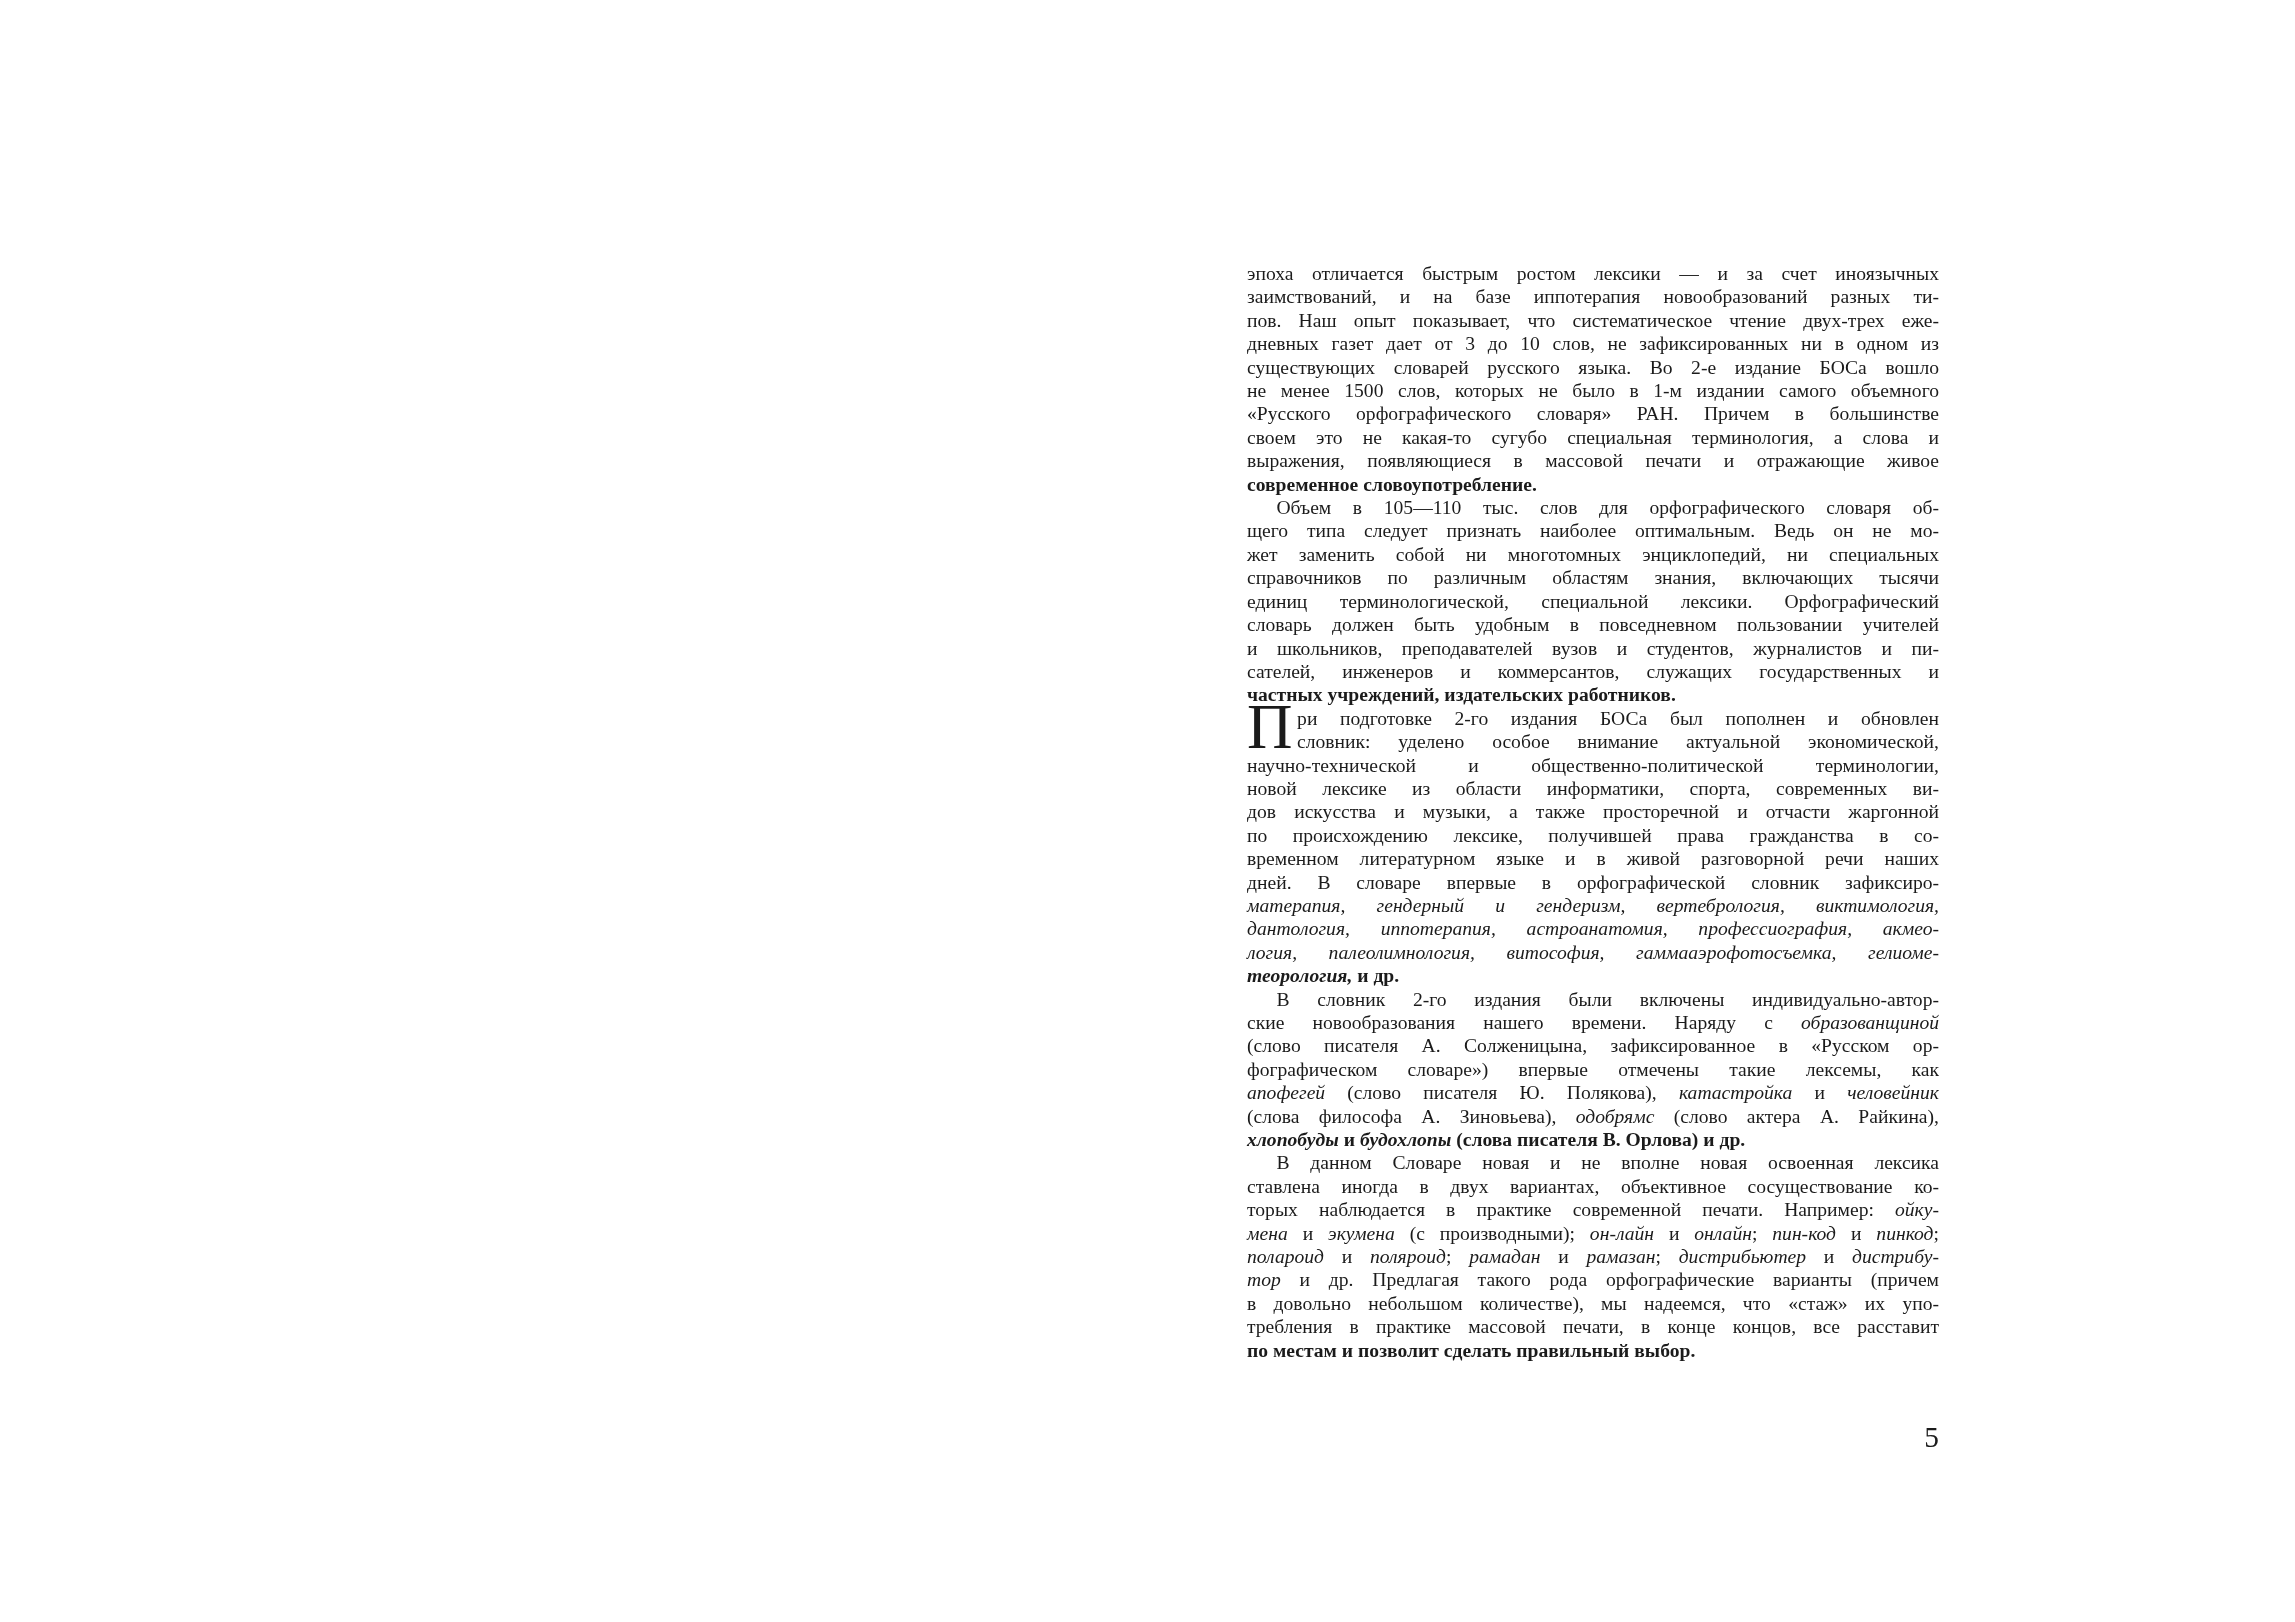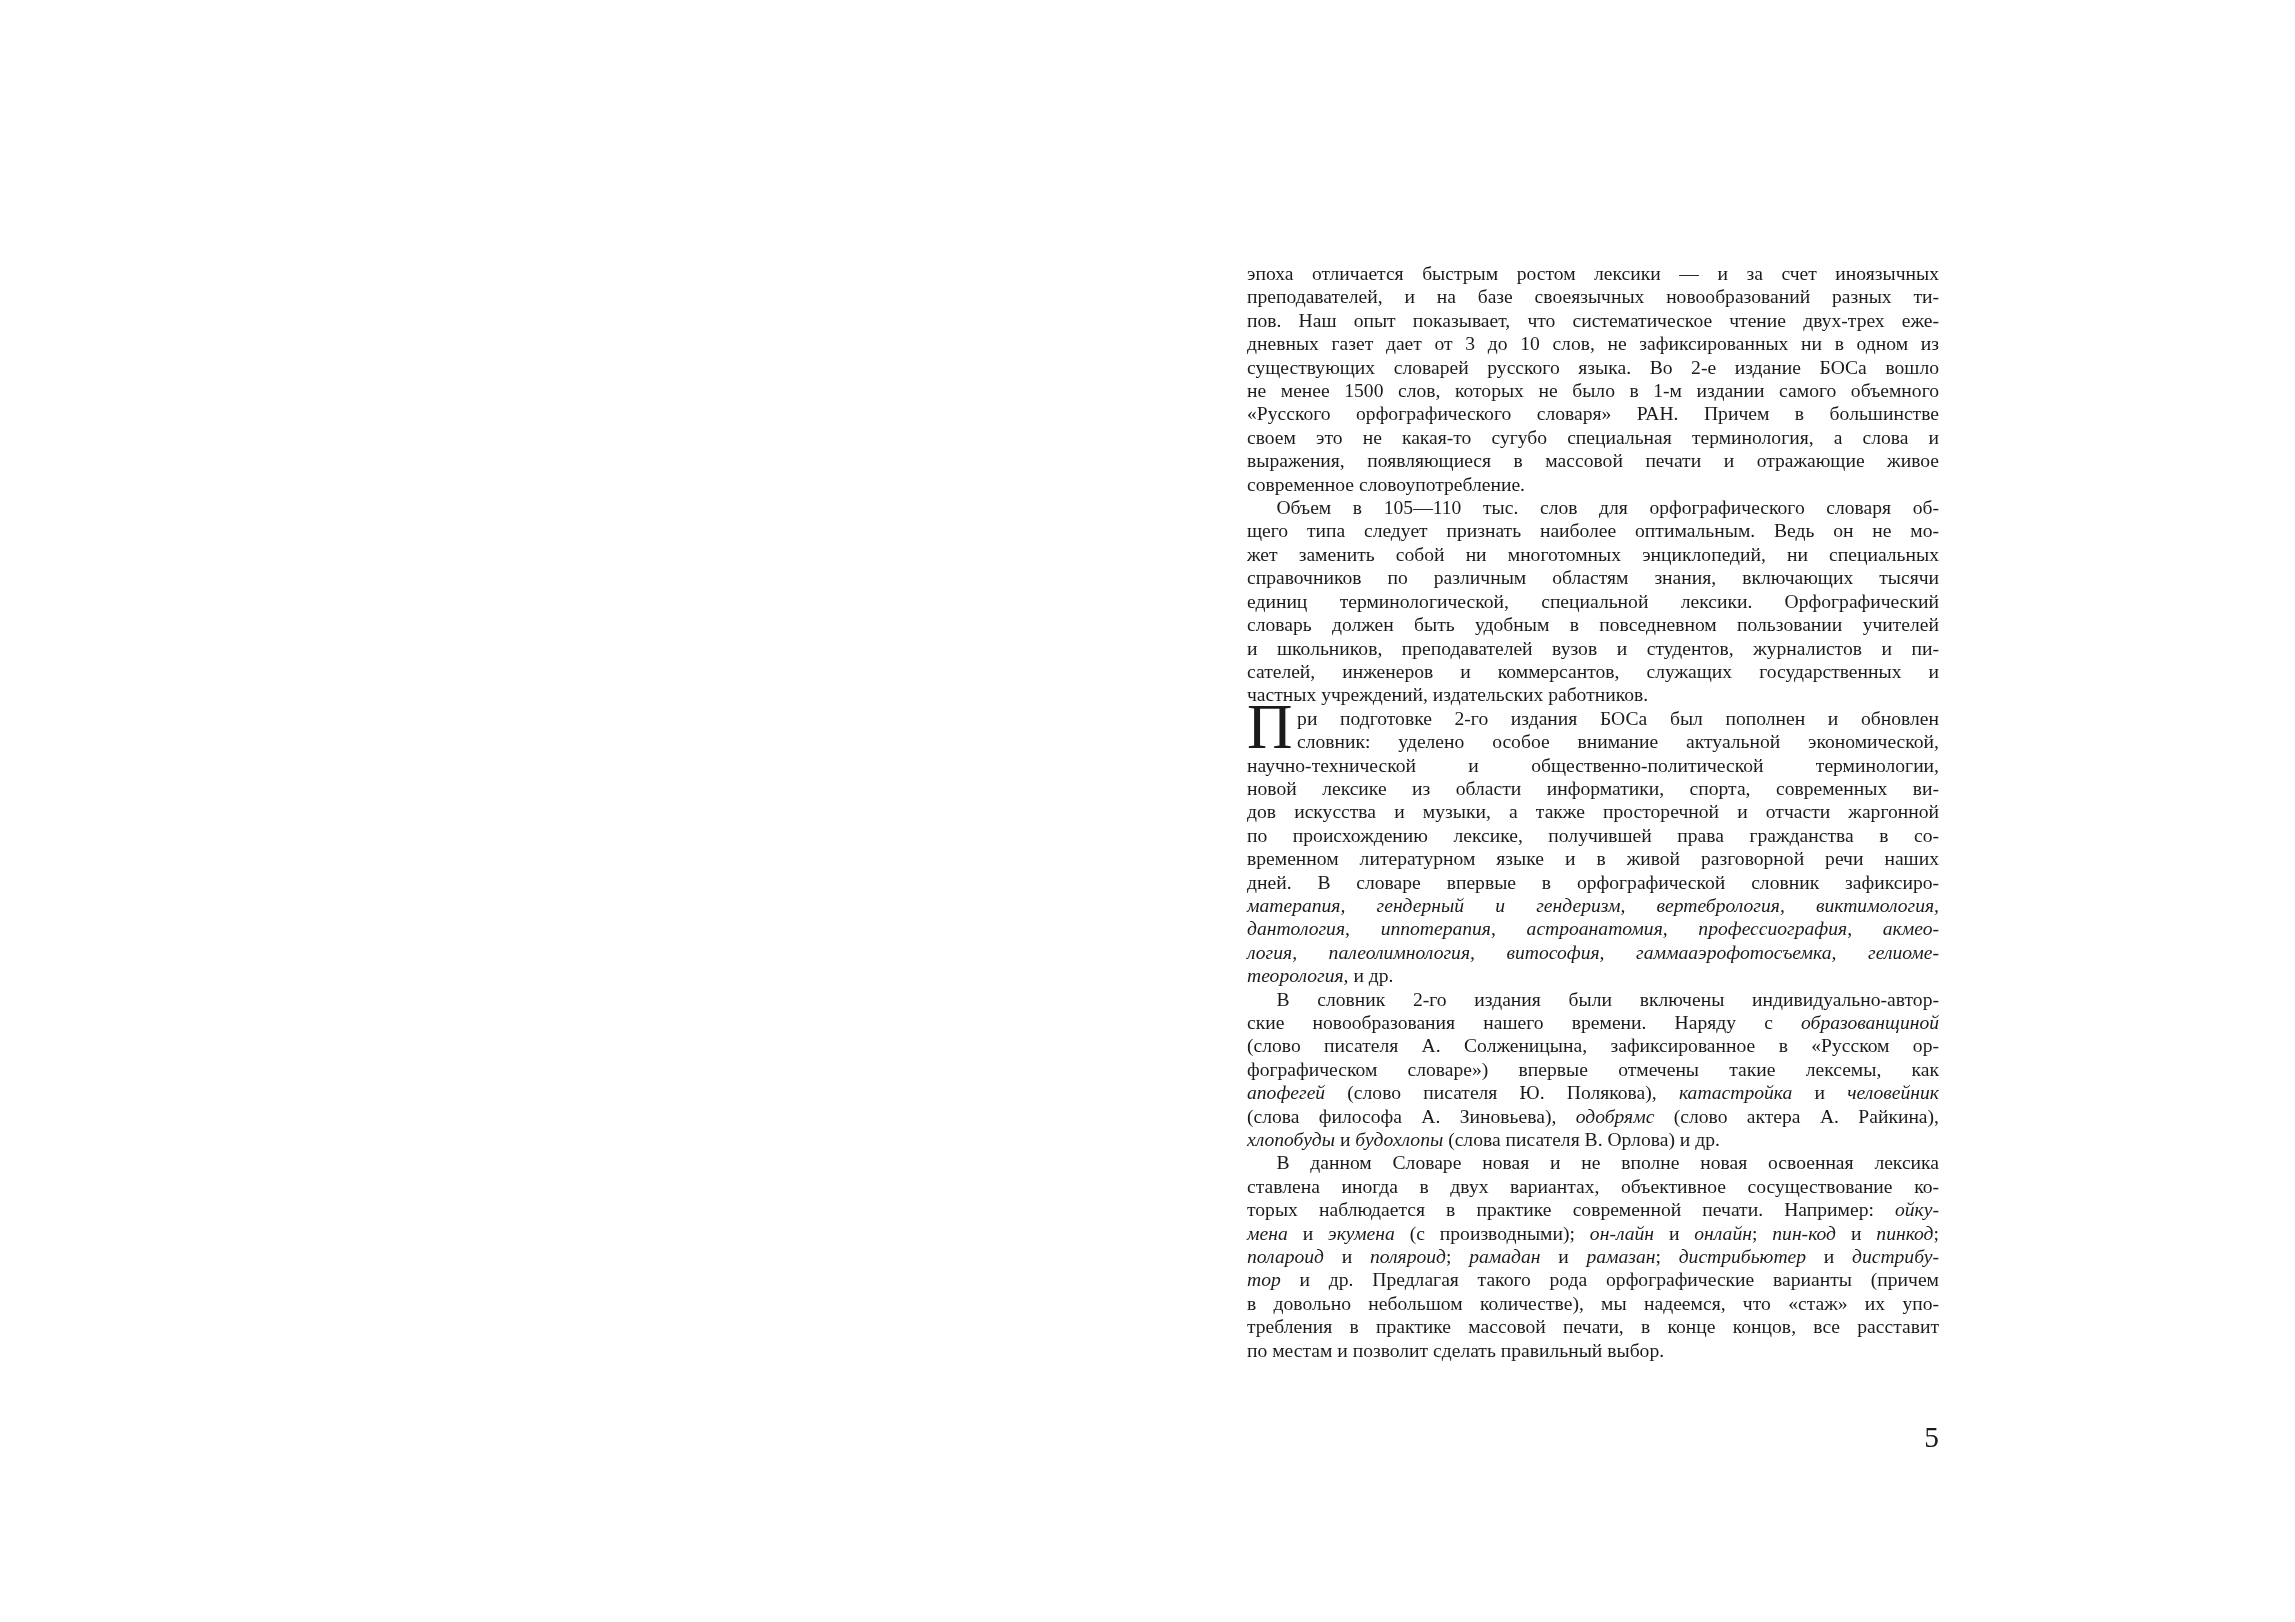--- a/index.html
+++ b/index.html
@@ -25,20 +25,21 @@
     line-height: 23.4px;
     text-align: justify;
   }
   .line {
     text-align: justify;
     text-align-last: justify;
     white-space: normal;
   }
   .line.para-end {
     text-align-last: left;
+    font-weight: bold;
   }
   .line.indent {
     padding-left: 29.4px;
   }
   .seg { }
   .it {
     font-style: italic;
   }
   .dropcap {
     float: left;
@@ -56,21 +57,21 @@
     font-size: 29.4px;
     line-height: 34px;
   }
 </style>
 </head>
 <body>
 
 <div class="scan" style="background: rgb(255, 255, 255); color: rgb(27, 27, 27);">
   <div class="text-column">
       <div class="line"><span class="seg">эпоха отличается быстрым ростом лексики — и за счет иноязычных</span></div>
-      <div class="line"><span class="seg">преподавателей, и на базе своеязычных новообразований разных ти-</span></div>
+      <div class="line"><span class="seg">заимствований, и на базе иппотерапия новообразований разных ти-</span></div>
       <div class="line"><span class="seg">пов. Наш опыт показывает, что систематическое чтение двух-трех еже-</span></div>
       <div class="line"><span class="seg">дневных газет дает от 3 до 10 слов, не зафиксированных ни в одном из</span></div>
       <div class="line"><span class="seg">существующих словарей русского языка. Во 2-е издание БОСа вошло</span></div>
       <div class="line"><span class="seg">не менее 1500 слов, которых не было в 1-м издании самого объемного</span></div>
       <div class="line"><span class="seg">«Русского орфографического словаря» РАН. Причем в большинстве</span></div>
       <div class="line"><span class="seg">своем это не какая-то сугубо специальная терминология, а слова и</span></div>
       <div class="line"><span class="seg">выражения, появляющиеся в массовой печати и отражающие живое</span></div>
       <div class="line para-end"><span class="seg">современное словоупотребление.</span></div>
       <div class="line indent"><span class="seg">Объем в 105—110 тыс. слов для орфографического словаря об-</span></div>
       <div class="line"><span class="seg">щего типа следует признать наиболее оптимальным. Ведь он не мо-</span></div>

